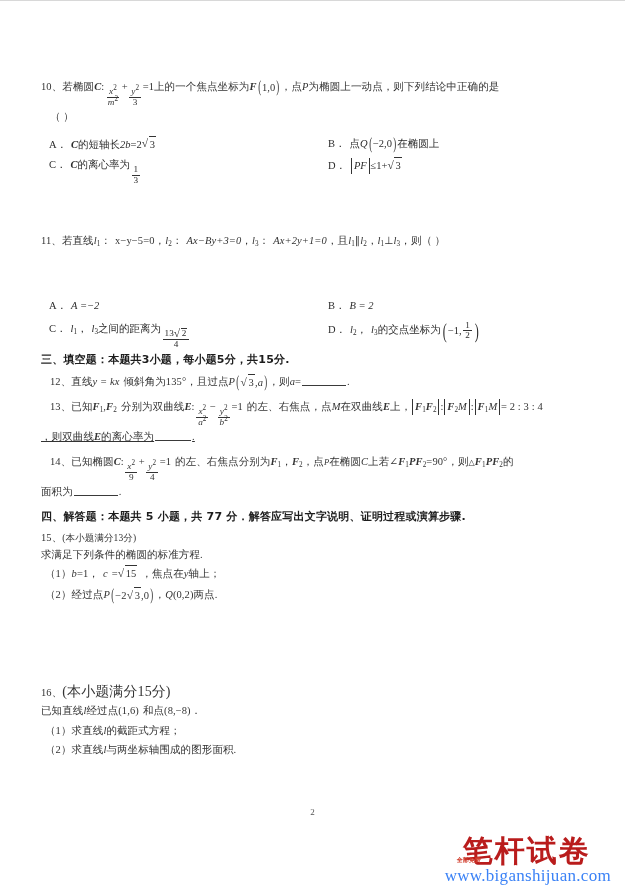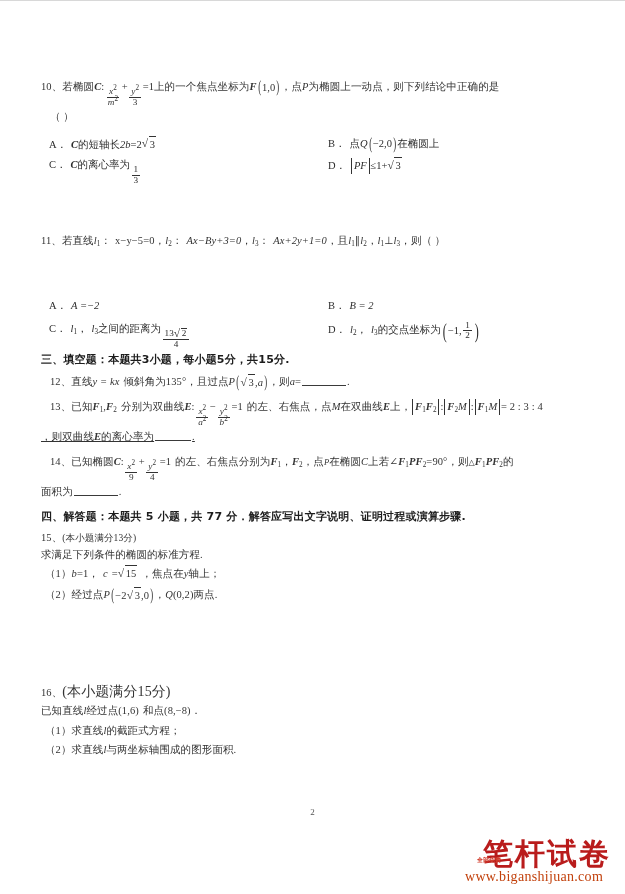--- a/index.html
+++ b/index.html
@@ -149,22 +149,22 @@
     font-family: "DejaVu Sans", "Liberation Sans", sans-serif;
     font-weight: bold;
     font-size: 30px;
     color: #b91c1c;
     letter-spacing: 2px;
     display: block;
     padding-left: 18px;
   }
   .wm-url {
     font-family: "Liberation Serif", "DejaVu Serif", serif;
-    font-size: 14px;
-    color: #c2410c;
+    font-size: 17px;
+    color: #3b82f6;
     display: block;
     letter-spacing: 0.3px;
     margin-top: 1px;
   }
   .wm-free {
     position: absolute;
     left: 12px;
     bottom: 21px;
     font-family: "DejaVu Sans", "Liberation Sans", sans-serif;
     font-weight: bold;

